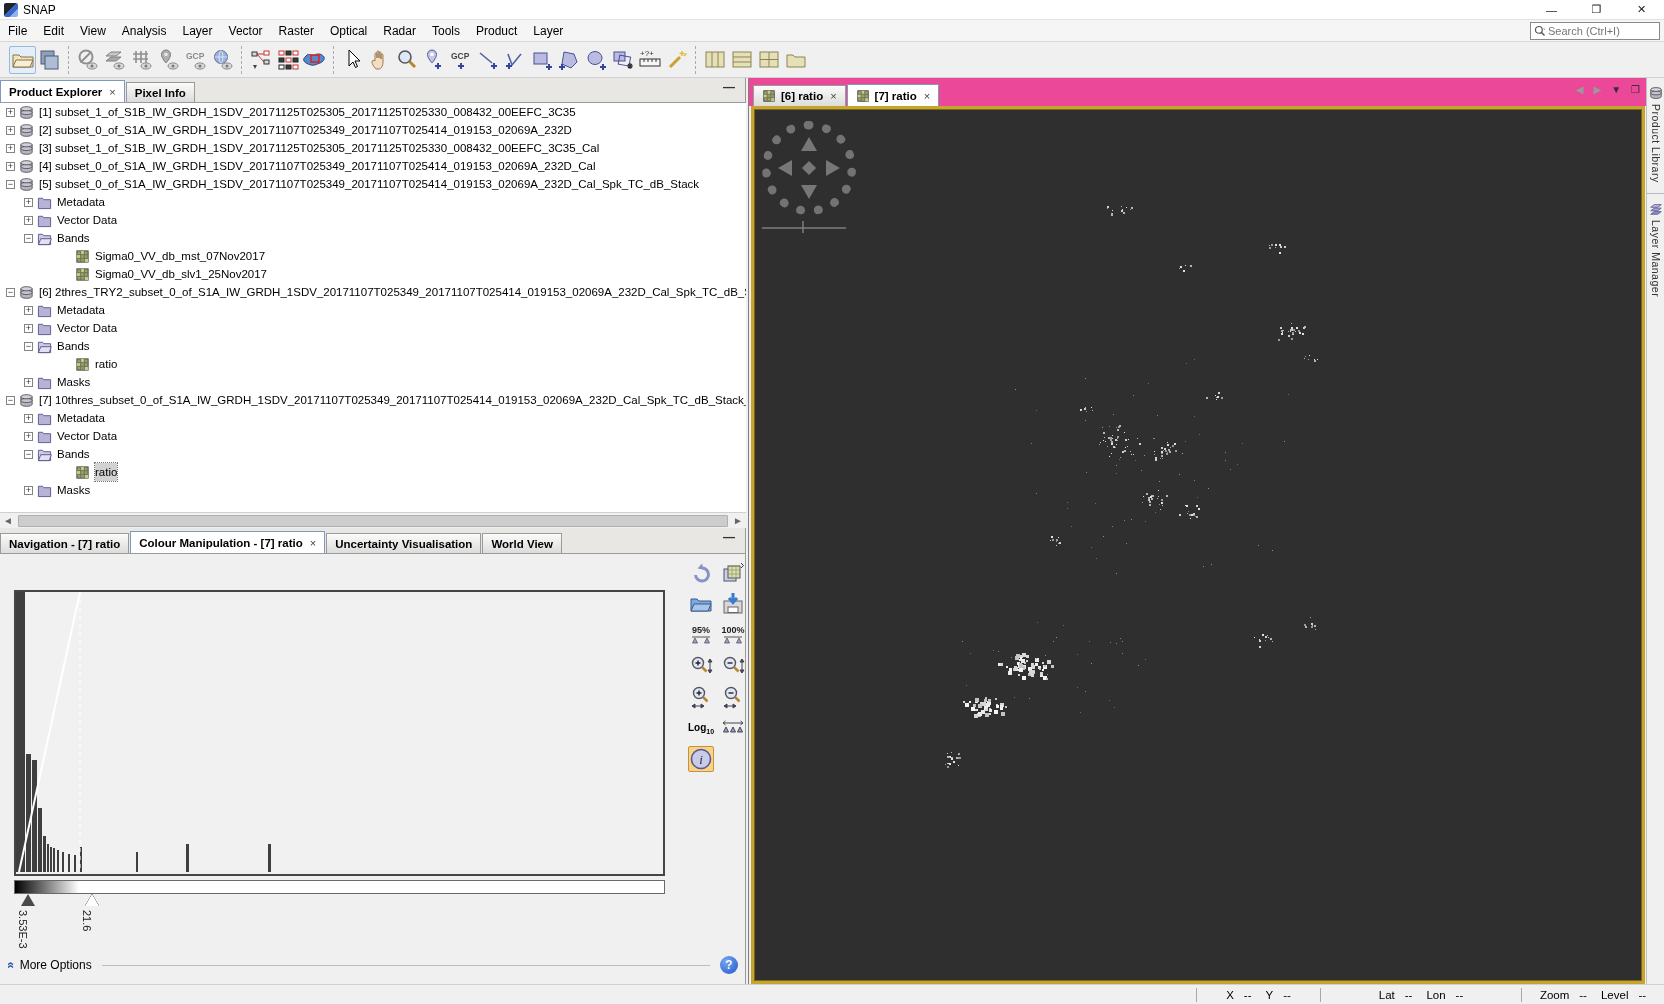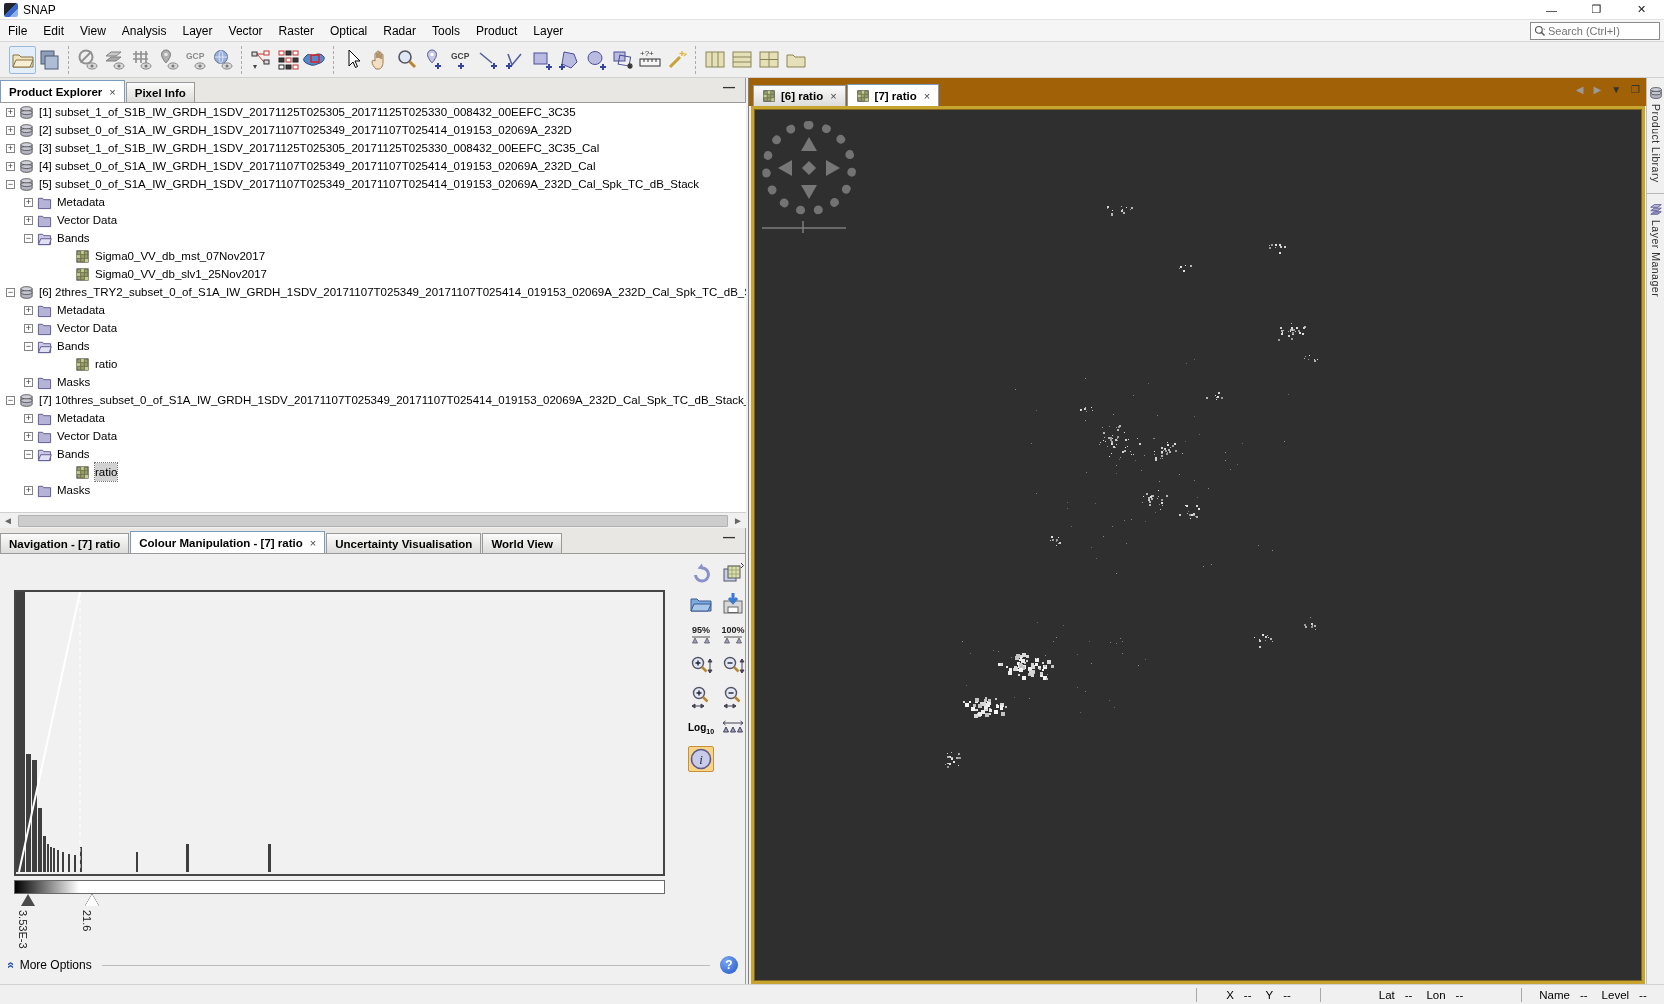--- a/index.html
+++ b/index.html
@@ -64,21 +64,21 @@
   .cm-btn.hilite { background:#f8d488; border:1px solid #c89038; }
   .pct-label { font-size:9px; font-weight:bold; color:#222; line-height:9px; }
   .log-txt { font-size:10px; font-weight:bold; }
   .log-txt sub { font-size:7px; }
   #more-options { position:absolute; left:8px; top:428px; width:730px; display:flex; align-items:center; }
   #mo-chev { transform:rotate(90deg); display:inline-block; color:#2a52b0; font-weight:bold; margin-right:5px; }
   #mo-line { flex:1; border-top:1px solid #bdbdbd; margin:0 10px; }
   #help-btn { width:18px; height:18px; border-radius:50%; background:radial-gradient(circle at 35% 30%,#7aa6f2,#1f56c8); color:#fff; font-weight:bold; text-align:center; line-height:18px; font-size:12px; }
   
   #image-area { position:absolute; left:748px; top:78px; width:898px; height:906px; background:#f0f0f0; border-left:1px solid #808080; }
-  #image-tabs { height:28px; border-bottom:none; background:#a16207; padding-left:4px; }
+  #image-tabs { height:28px; border-bottom:none; background:#ec4899; padding-left:4px; }
   .itab { height:21px; }
   .itab .tico { width:14px; height:14px; margin-right:5px; }
   #view-nav { position:absolute; right:6px; top:6px; display:flex; align-items:center; gap:10px; color:#9a9a9a; font-size:10px; }
   #view-nav .dark { color:#333; }
   #viewport { position:absolute; left:2px; top:28px; width:894px; height:878px; border:3px solid #c7a42e; outline:1px solid #7c651c; outline-offset:-4px; background:#2f2f2f; overflow:hidden; }
   #compass { position:absolute; left:8px; top:12px; width:94px; height:94px; opacity:.75; }
   #c-ring { position:absolute; left:0; top:0; width:94px; height:94px; border:9px dotted #8a8a8a; border-radius:50%; }
   .c-arr { position:absolute; width:0; height:0; }
   .c-arr.up    { left:39px; top:16px;  border-left:8px solid transparent; border-right:8px solid transparent; border-bottom:14px solid #8f8f8f; }
   .c-arr.down  { left:39px; bottom:16px; border-left:8px solid transparent; border-right:8px solid transparent; border-top:14px solid #8f8f8f; }
@@ -1341,21 +1341,21 @@
         <span>--</span>
       </span>
       <span class="sb-pair">
         <span>Lon</span>
         <span>--</span>
       </span>
     </div>
     <div class="sb-sep"></div>
     <div class="sb-group" style="width: 142px;">
       <span class="sb-pair">
-        <span>Name</span>
+        <span>Zoom</span>
         <span>--</span>
       </span>
       <span class="sb-pair">
         <span>Level</span>
         <span>--</span>
       </span>
     </div>
   </div>
 
 </body></html>

